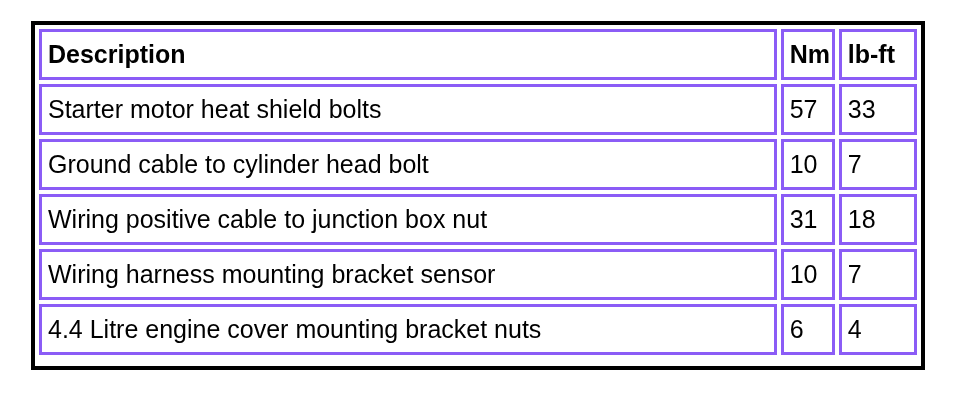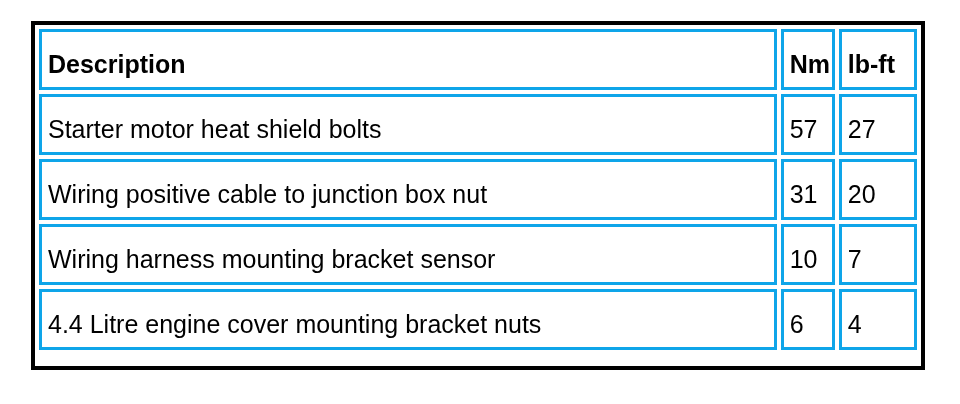--- a/index.html
+++ b/index.html
@@ -28,26 +28,26 @@
   #torque-table {
     border-collapse: separate;
     border-spacing: 4px 4px;
     width: 100%;
     table-layout: fixed;
     margin: 0;
   }
 
   #torque-table td,
   #torque-table th {
-    border: 3px solid #0ea5e9;
+    border: 3px solid #8b5cf6;
     background: #ffffff;
     color: #000000;
     font-size: 25px;
     line-height: 1.0;
-    padding: 14px 2px 5px 6px;
+    padding: 4px 2px 5px 6px;
     text-align: left;
     vertical-align: middle;
     height: 36px;
     white-space: nowrap;
     overflow: hidden;
     font-weight: normal;
   }
 
   #torque-table thead th {
     font-weight: bold;
@@ -71,26 +71,31 @@
       <tr>
         <th>Description</th>
         <th>Nm</th>
         <th>lb-ft</th>
       </tr>
     </thead>
     <tbody id="table-body">
         <tr>
           <td>Starter motor heat shield bolts</td>
           <td>57</td>
-          <td>27</td>
+          <td>33</td>
+        </tr>
+        <tr>
+          <td>Ground cable to cylinder head bolt</td>
+          <td>10</td>
+          <td>7</td>
         </tr>
         <tr>
           <td>Wiring positive cable to junction box nut</td>
           <td>31</td>
-          <td>20</td>
+          <td>18</td>
         </tr>
         <tr>
           <td>Wiring harness mounting bracket sensor</td>
           <td>10</td>
           <td>7</td>
         </tr>
         <tr>
           <td>4.4 Litre engine cover mounting bracket nuts</td>
           <td>6</td>
           <td>4</td>

